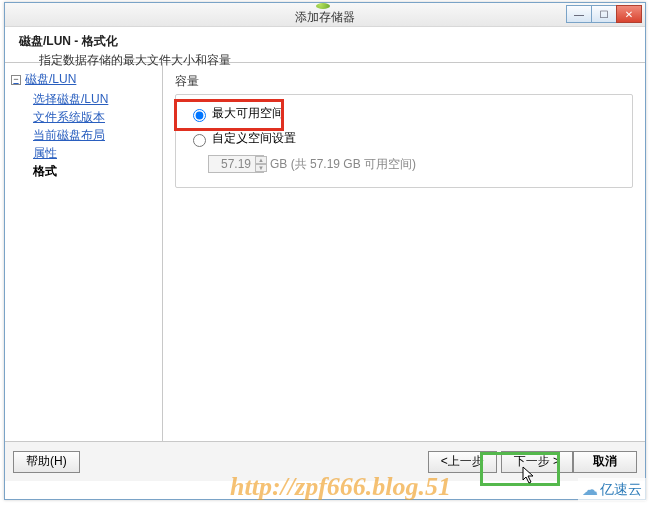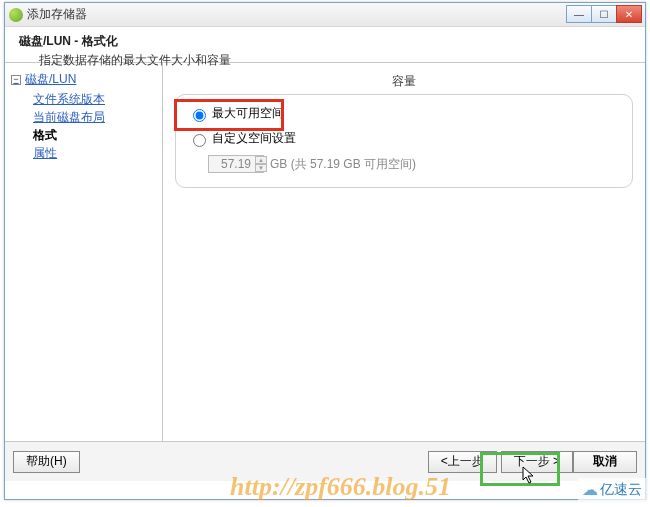--- a/index.html
+++ b/index.html
@@ -22,20 +22,21 @@
     box-shadow: 0 0 3px rgba(0,0,0,0.2);
   }
   .titlebar {
     height: 24px;
     background: linear-gradient(#f8f8f8, #e8e8e8);
     border-bottom: 1px solid #d8d8d8;
     display: flex;
     align-items: center;
     padding: 0 4px;
     position: relative;
+    flex-direction: column;
   }
   .title-icon {
     width: 14px; height: 14px;
     margin-right: 4px;
     border-radius: 50%;
     background: radial-gradient(circle at 30% 30%, #b5e05c, #6aa82c);
   }
   .title-text { color: #333; font-size: 12px; }
   .win-controls {
     position: absolute;
@@ -97,24 +98,24 @@
     text-decoration: underline;
     line-height: 18px;
     cursor: pointer;
   }
   .tree-child.bold { font-weight: bold; color: #000; text-decoration: none; cursor: default;}
   .tree-last { margin-left: 10px; color: #333; line-height: 18px; }
   .main {
     flex: 1;
     padding: 10px 12px;
   }
-  .section-label { font-size: 12px; color: #333; margin-bottom: 4px; text-align: center; }
+  .section-label { font-size: 12px; color: #333; margin-bottom: 4px; }
   .capacity-box {
     border: 1px solid #d0d0d0;
-    border-radius: 10px;
+    border-radius: 2px;
     padding: 10px 12px 14px 12px;
     position: relative;
   }
   .radio-row {
     display: flex; align-items: center;
     margin-bottom: 8px;
   }
   .radio-row input { margin-right: 6px; }
   .highlight-red {
     position: absolute;
@@ -222,24 +223,25 @@
     <div class="header-title">磁盘/LUN - 格式化</div>
     <div class="header-sub">指定数据存储的最大文件大小和容量</div>
   </div>
 
   <div class="body">
     <div class="sidebar">
       <div class="tree-root">
         <span class="tree-toggle">−</span>
         <span>磁盘/LUN</span>
       </div>
+      <div class="tree-child">选择磁盘/LUN</div>
       <div class="tree-child">文件系统版本</div>
       <div class="tree-child">当前磁盘布局</div>
+      <div class="tree-child">属性</div>
       <div class="tree-child bold">格式</div>
-      <div class="tree-child">属性</div>
     </div>
 
     <div class="main">
       <div class="section-label">容量</div>
       <div class="capacity-box">
         <div class="radio-row">
           <input type="radio" name="cap" checked="" style="">
           <span>最大可用空间</span>
         </div>
         <div class="radio-row">

